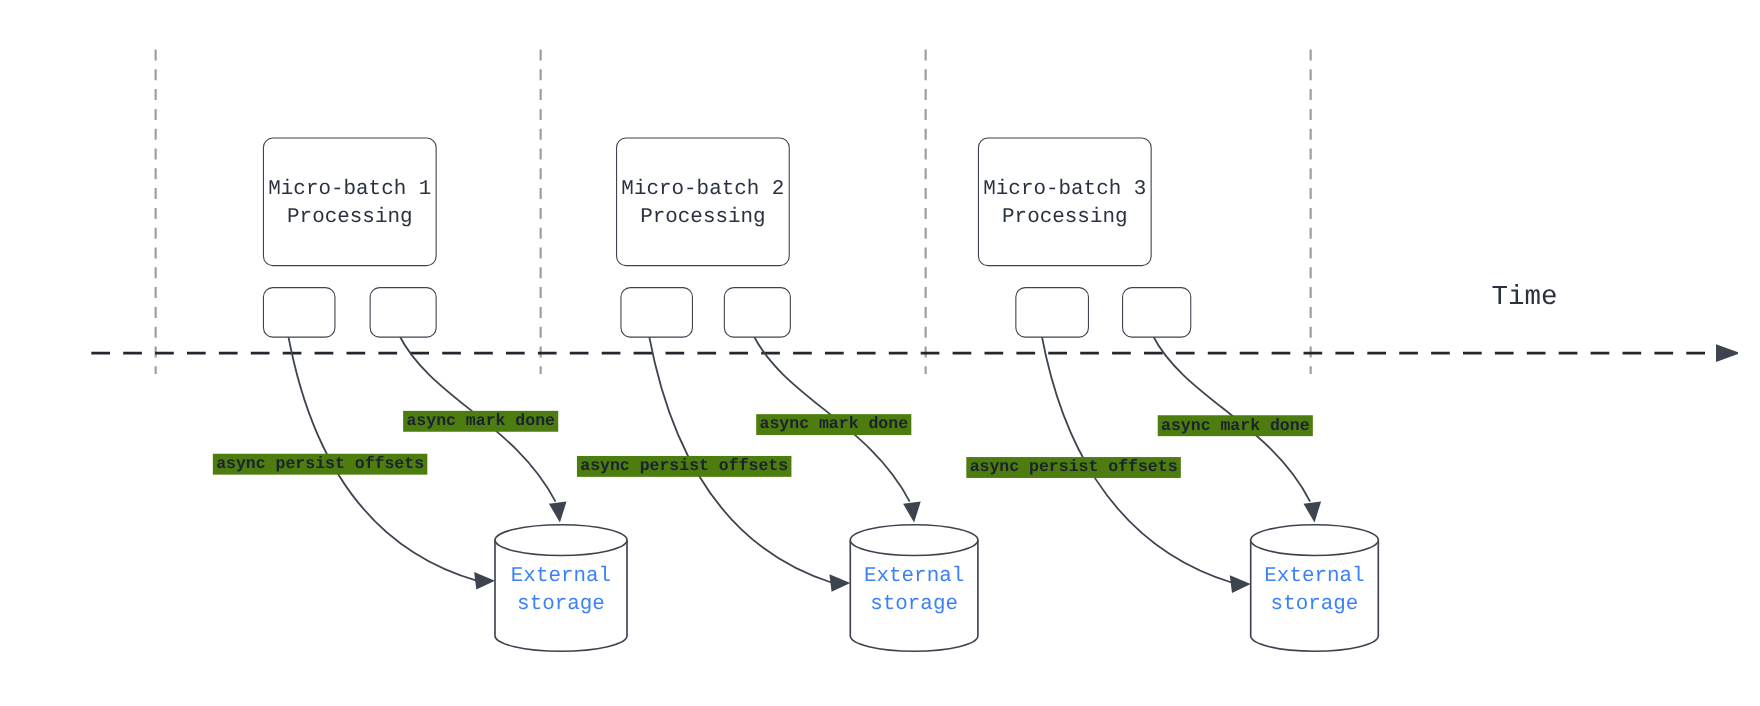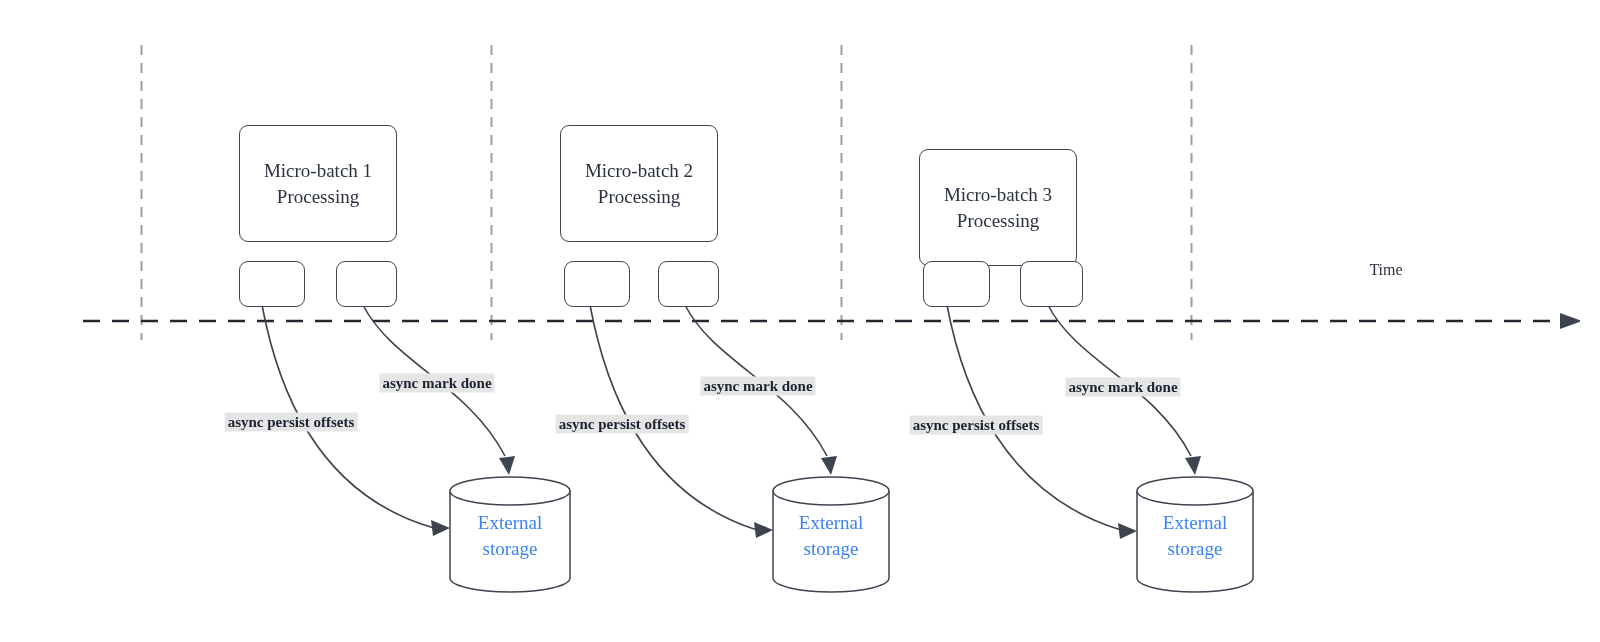--- a/index.html
+++ b/index.html
@@ -1,20 +1,20 @@
 <!DOCTYPE html>
 <html><head>
 <meta charset="utf-8">
 <style>
   html,body{margin:0;padding:0;background:#ffffff;}
   #stage{
     position:relative;
     width:1580px;height:642px;
     background:#ffffff;
-    font-family:Liberation Serif, serif;
+    font-family:Liberation Mono, monospace;
     overflow:hidden;
   }
   #wires{position:absolute;left:0;top:0;width:1600px;height:642px;}
   .mb-box{
     position:absolute;
     width:156px;height:115px;
     border:1.5px solid #3d4450;
     border-radius:9px;
     background:#ffffff;
     display:flex;flex-direction:column;align-items:center;justify-content:center;
@@ -25,35 +25,35 @@
     position:absolute;
     height:44px;
     border:1.5px solid #3d4450;
     border-radius:9px;
     background:#ffffff;
   }
   .curve-label{
     position:absolute;
     transform:translate(-50%,-50%);
     font-size:15px;font-weight:bold;color:#1b2230;
-    background:#e5e5e5;
+    background:#4d7c0f;
     white-space:nowrap;
     padding:1px 3px;
   }
   .storage-label{
     position:absolute;
     transform:translate(-50%,-50%);
     text-align:center;
     font-size:19px;line-height:26px;color:#3b82f6;
     white-space:nowrap;
   }
   .time-label{
     position:absolute;
     transform:translate(-50%,-50%);
-    font-size:16px;color:#2a3140;
+    font-size:25px;color:#2a3140;
   }
 </style>
 </head>
 <body>
 
 <div id="stage">
 
   <svg id="wires" viewBox="0 0 1600 642" xmlns="http://www.w3.org/2000/svg">
 
     <g stroke="#9e9e9e" stroke-width="2" stroke-dasharray="10 8" fill="none">
@@ -110,21 +110,21 @@
   </div>
   <div class="token-box" style="left:564px;top:261px;width:64px;"></div>
   <div class="token-box" style="left:658px;top:261px;width:59px;"></div>
   <div class="curve-label" style="left:622px;top:424px;">async persist offsets</div>
   <div class="curve-label" style="left:758px;top:386px;">async mark done</div>
   <div class="storage-label" style="left:831px;top:536px;">
     <div>External</div>
     <div>storage</div>
   </div>
 
-  <div class="mb-box" style="left:919px;top:125px;margin-top:24px;">
+  <div class="mb-box" style="left:889px;top:125px;">
     <span>Micro-batch 3</span>
     <span>Processing</span>
   </div>
   <div class="token-box" style="left:923px;top:261px;width:65px;"></div>
   <div class="token-box" style="left:1020px;top:261px;width:61px;"></div>
   <div class="curve-label" style="left:976px;top:425px;">async persist offsets</div>
   <div class="curve-label" style="left:1123px;top:387px;">async mark done</div>
   <div class="storage-label" style="left:1195px;top:536px;">
     <div>External</div>
     <div>storage</div>

